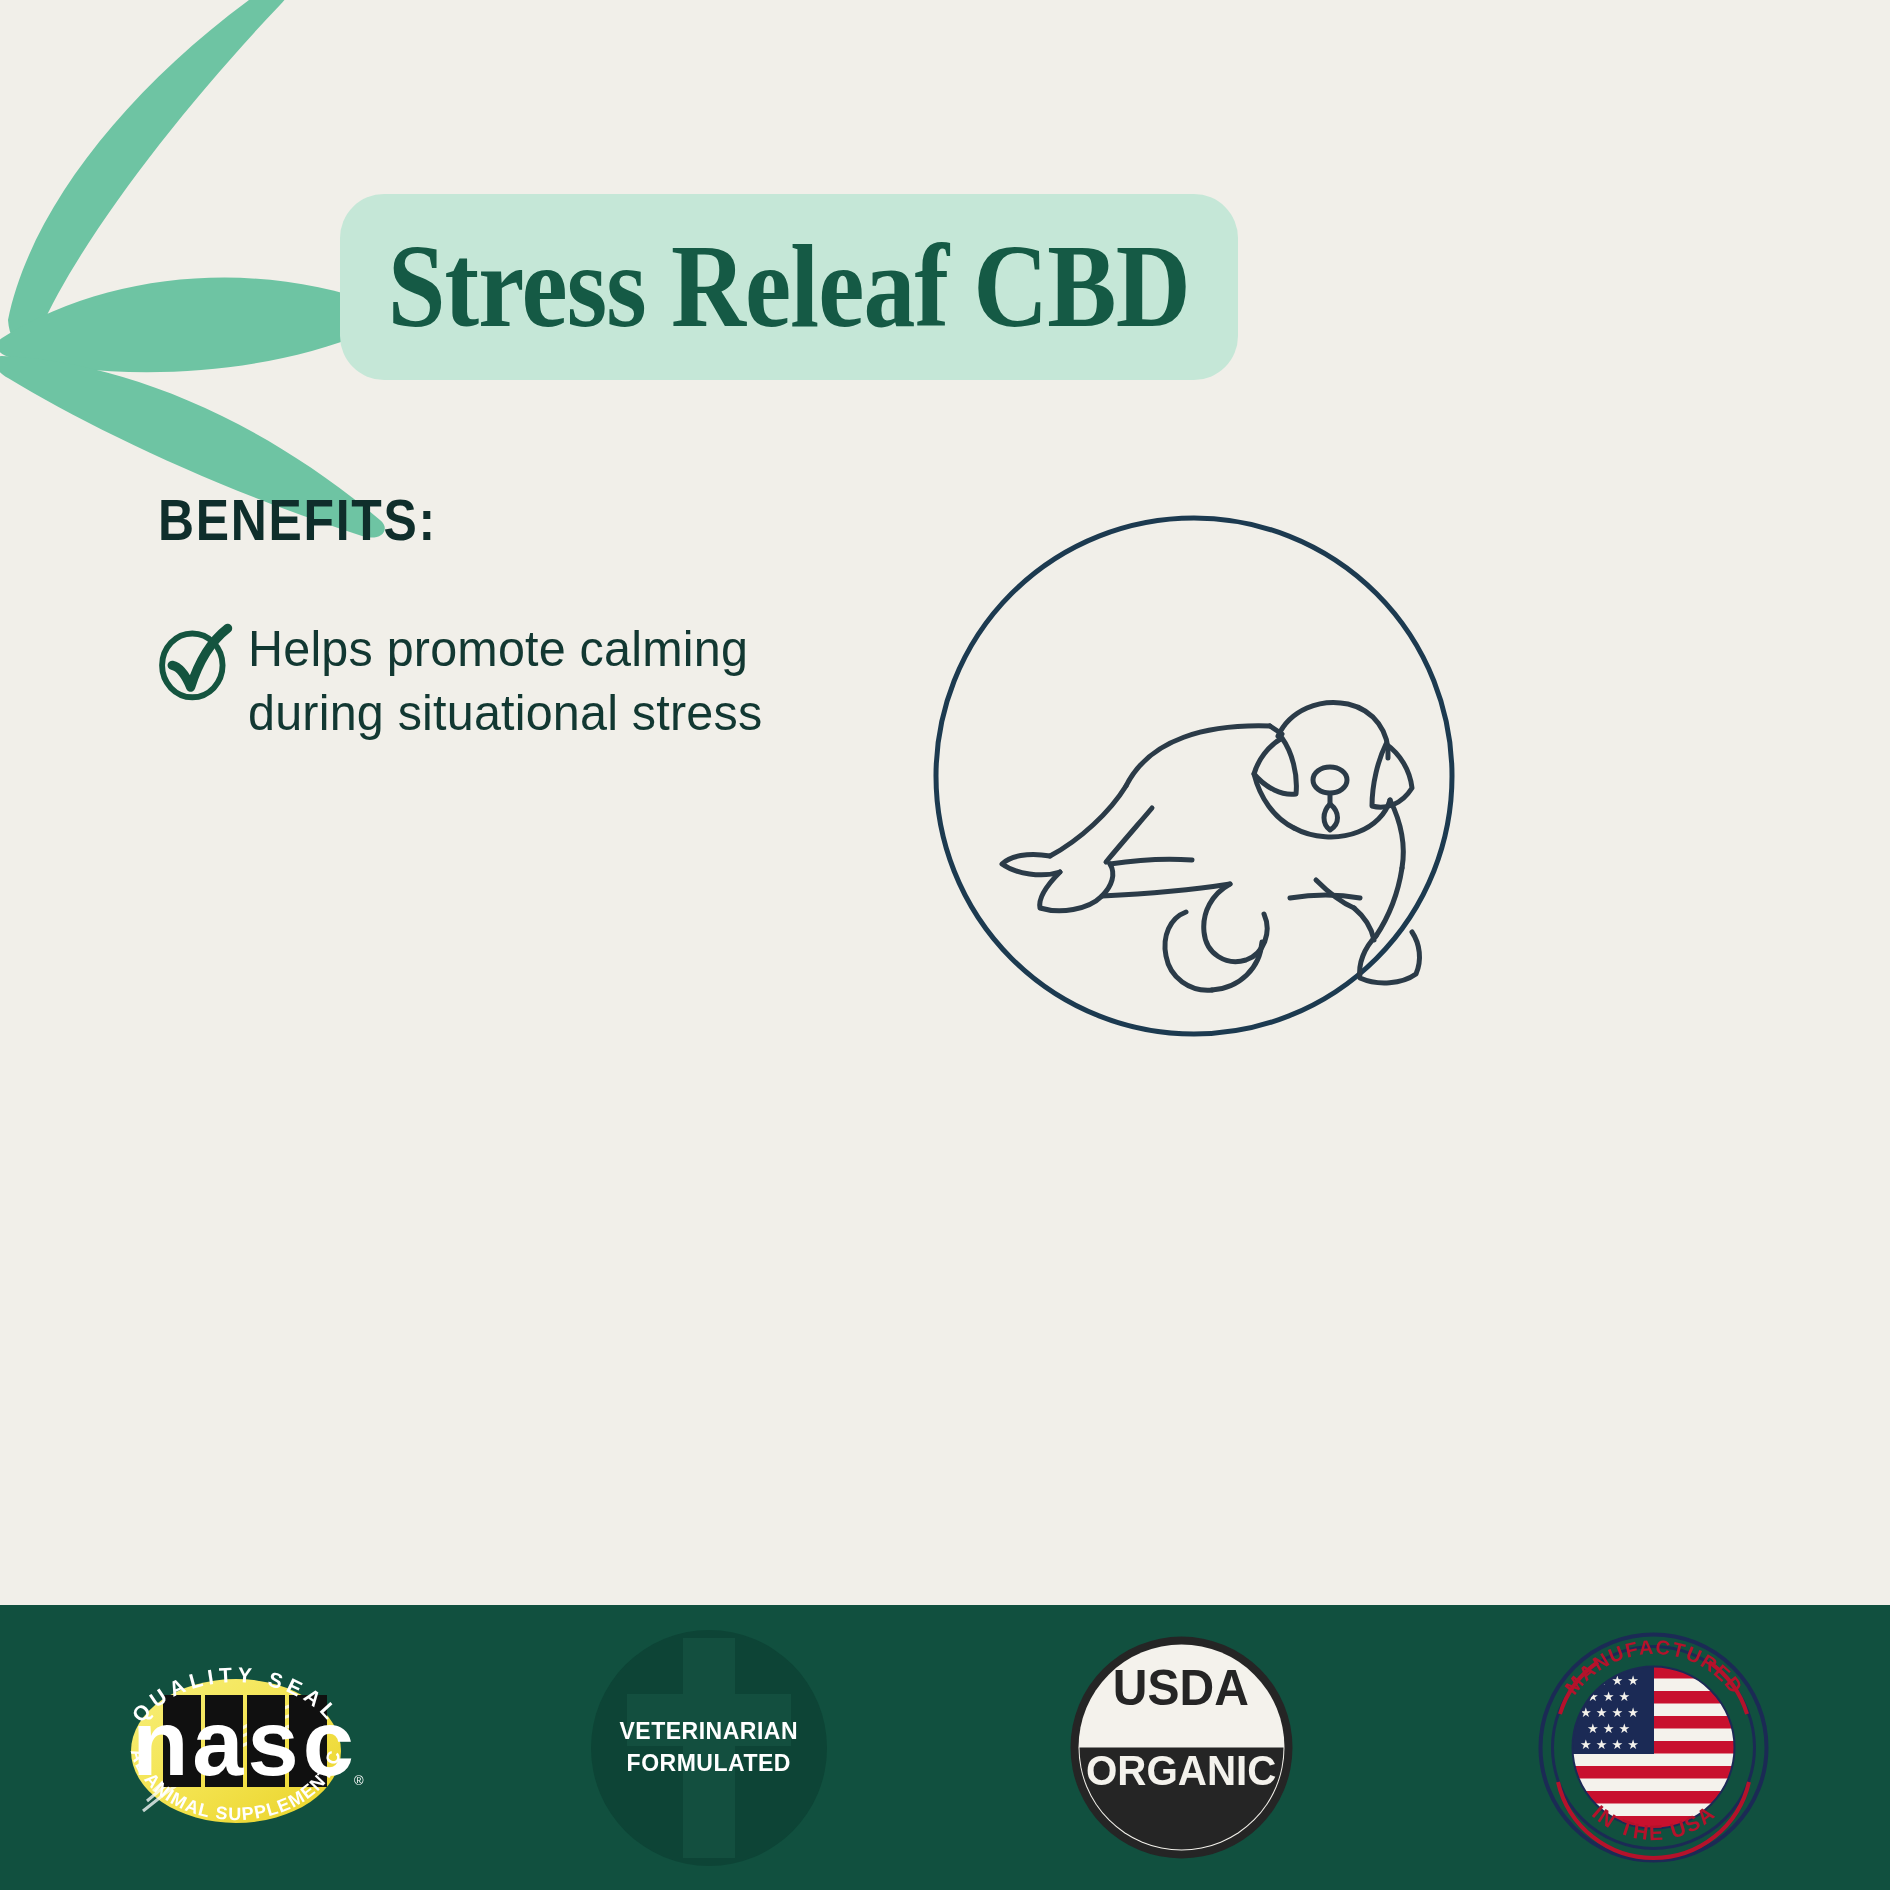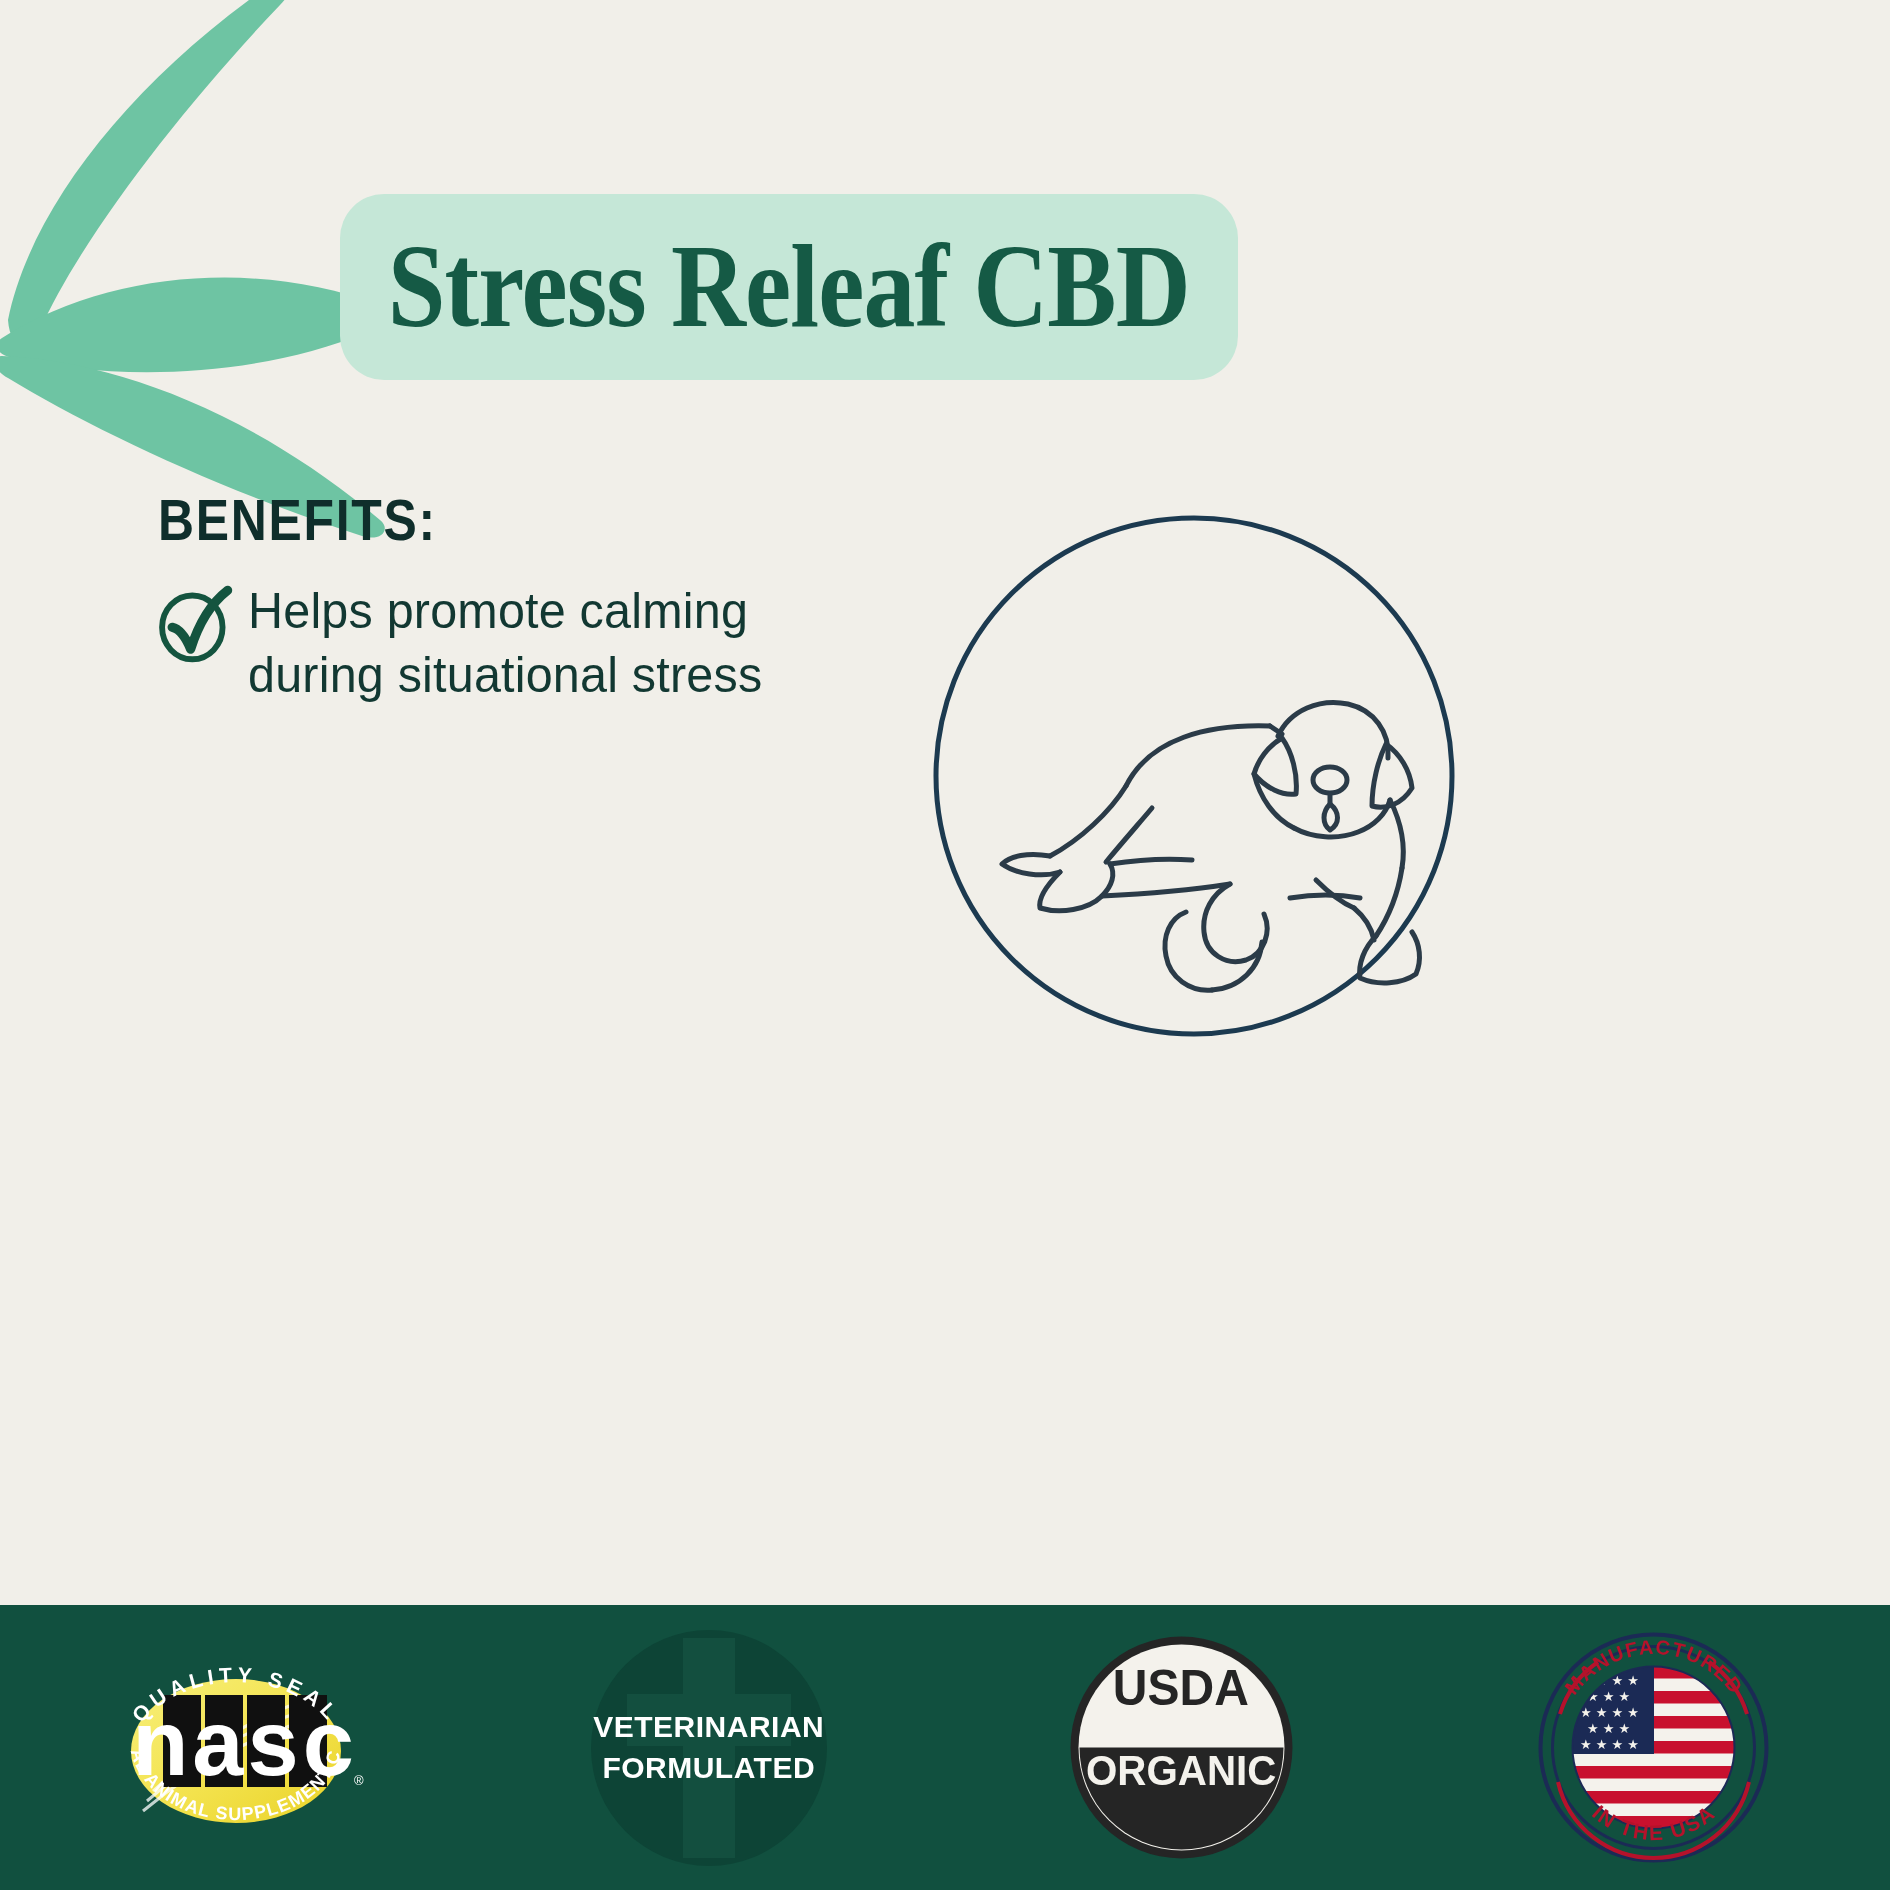--- a/index.html
+++ b/index.html
@@ -54,21 +54,21 @@
     left: 158px; top: 486px;
     font-size: 58px;
     font-weight: 700;
     letter-spacing: 2px;
     color: #0f2e2b;
     transform: scaleX(0.86);
     transform-origin: left center;
   }
   #benefits-list {
     position: absolute;
-    left: 152px; top: 580px;
+    left: 152px; top: 618px;
     width: 790px;
   }
   .benefit-row {
     display: flex;
     align-items: flex-start;
     margin-bottom: 52px;
   }
   .check-icon {
     flex: 0 0 auto;
     width: 84px; height: 84px;
@@ -118,21 +118,21 @@
   #vet-badge { width: 240px; height: 240px; position: relative; }
   #vet-lines {
     position: absolute;
     left: 0; top: 0; width: 240px; height: 240px;
     display: flex; flex-direction: column;
     align-items: center; justify-content: center;
     z-index: 2;
   }
   .vet-line {
     color: #ffffff;
-    font-size: 30px;
+    font-size: 23px;
     font-weight: 700;
     letter-spacing: 0.5px;
     line-height: 1.35;
     white-space: nowrap;
     text-align: center;
   }
 
   
   #usda-badge { width: 225px; height: 225px; position: relative; }
   #usda-top, #usda-bottom {

